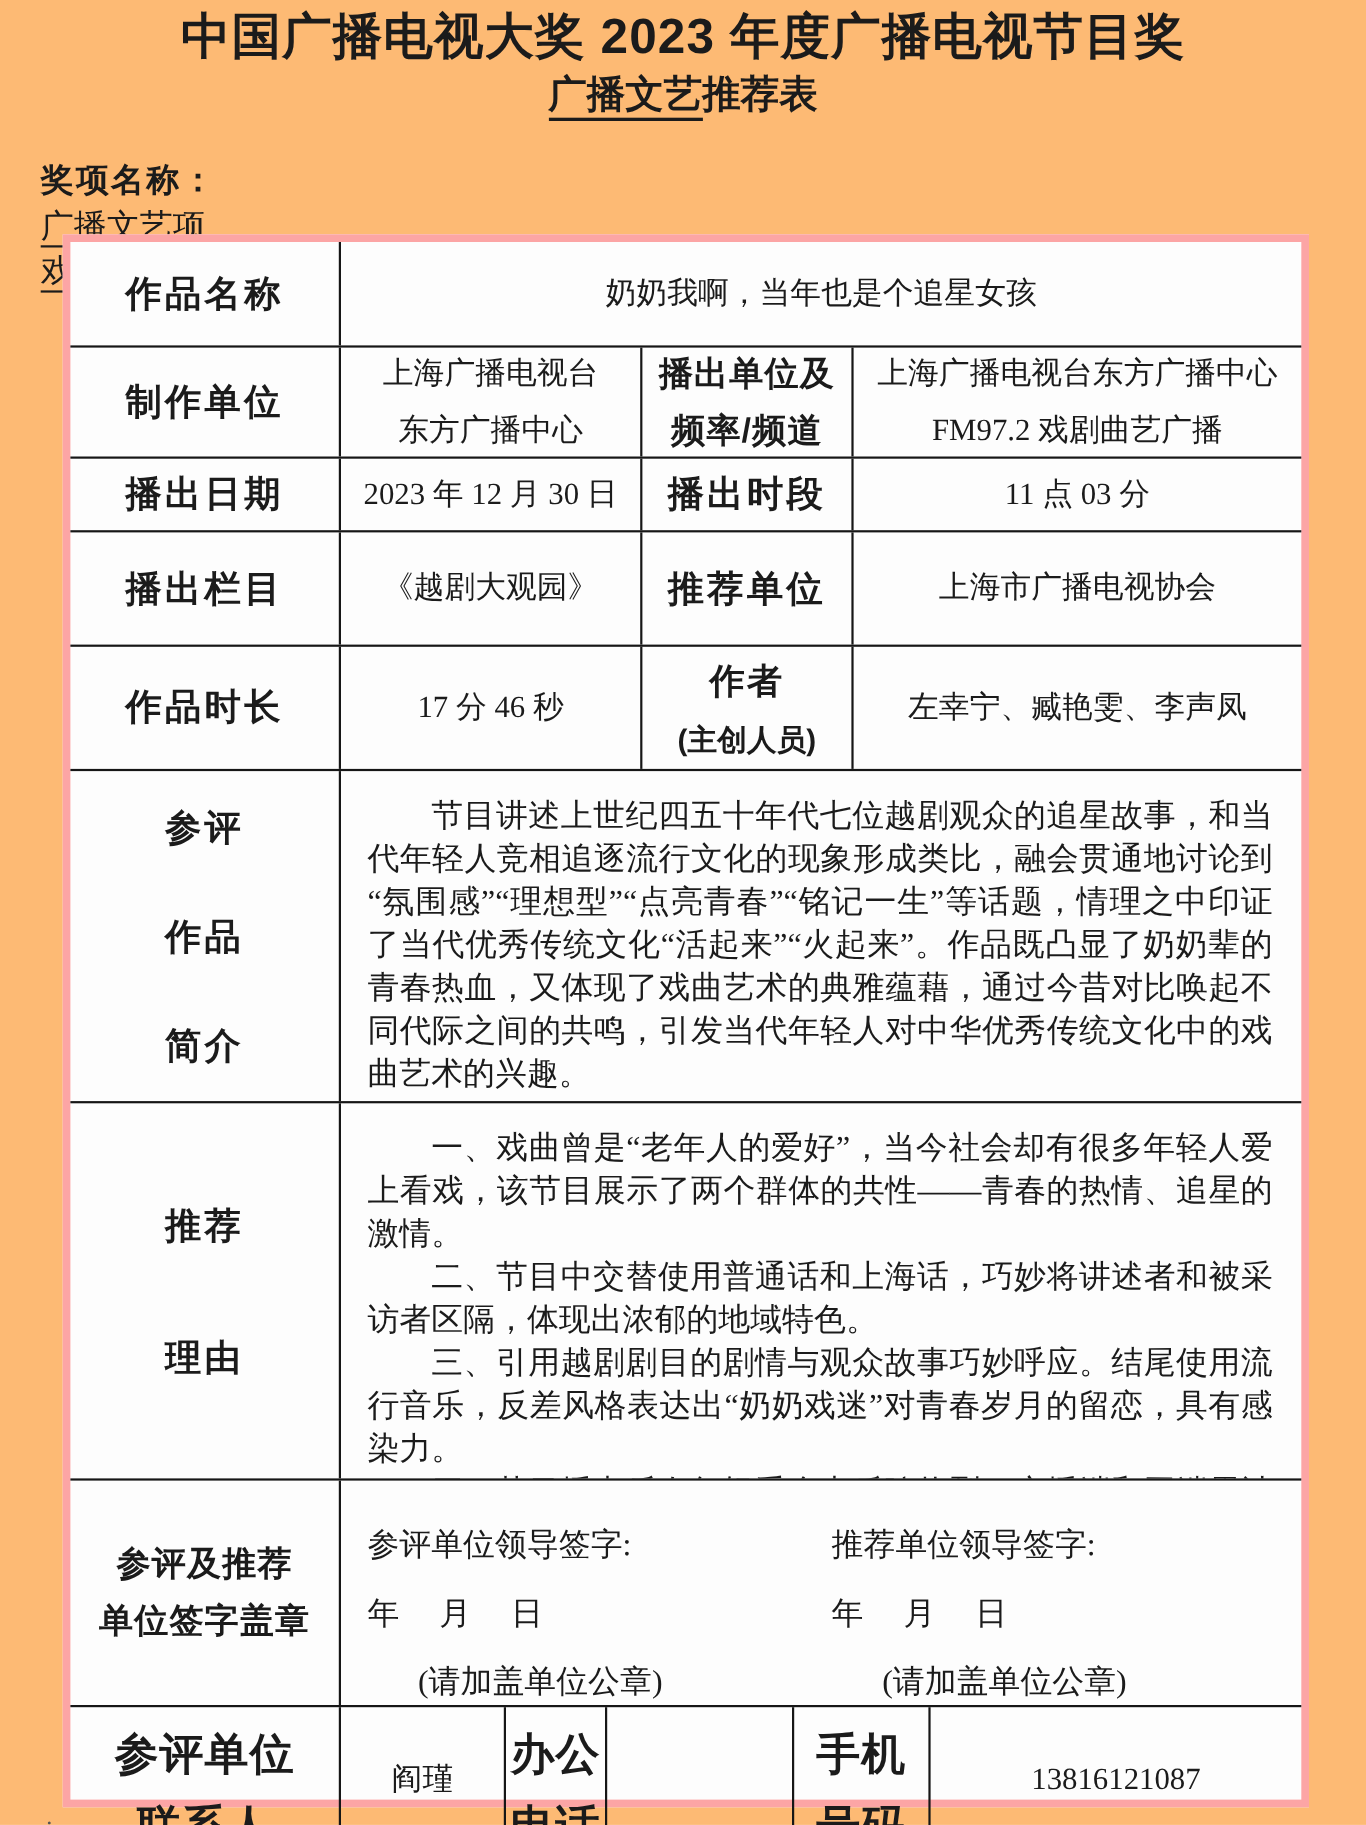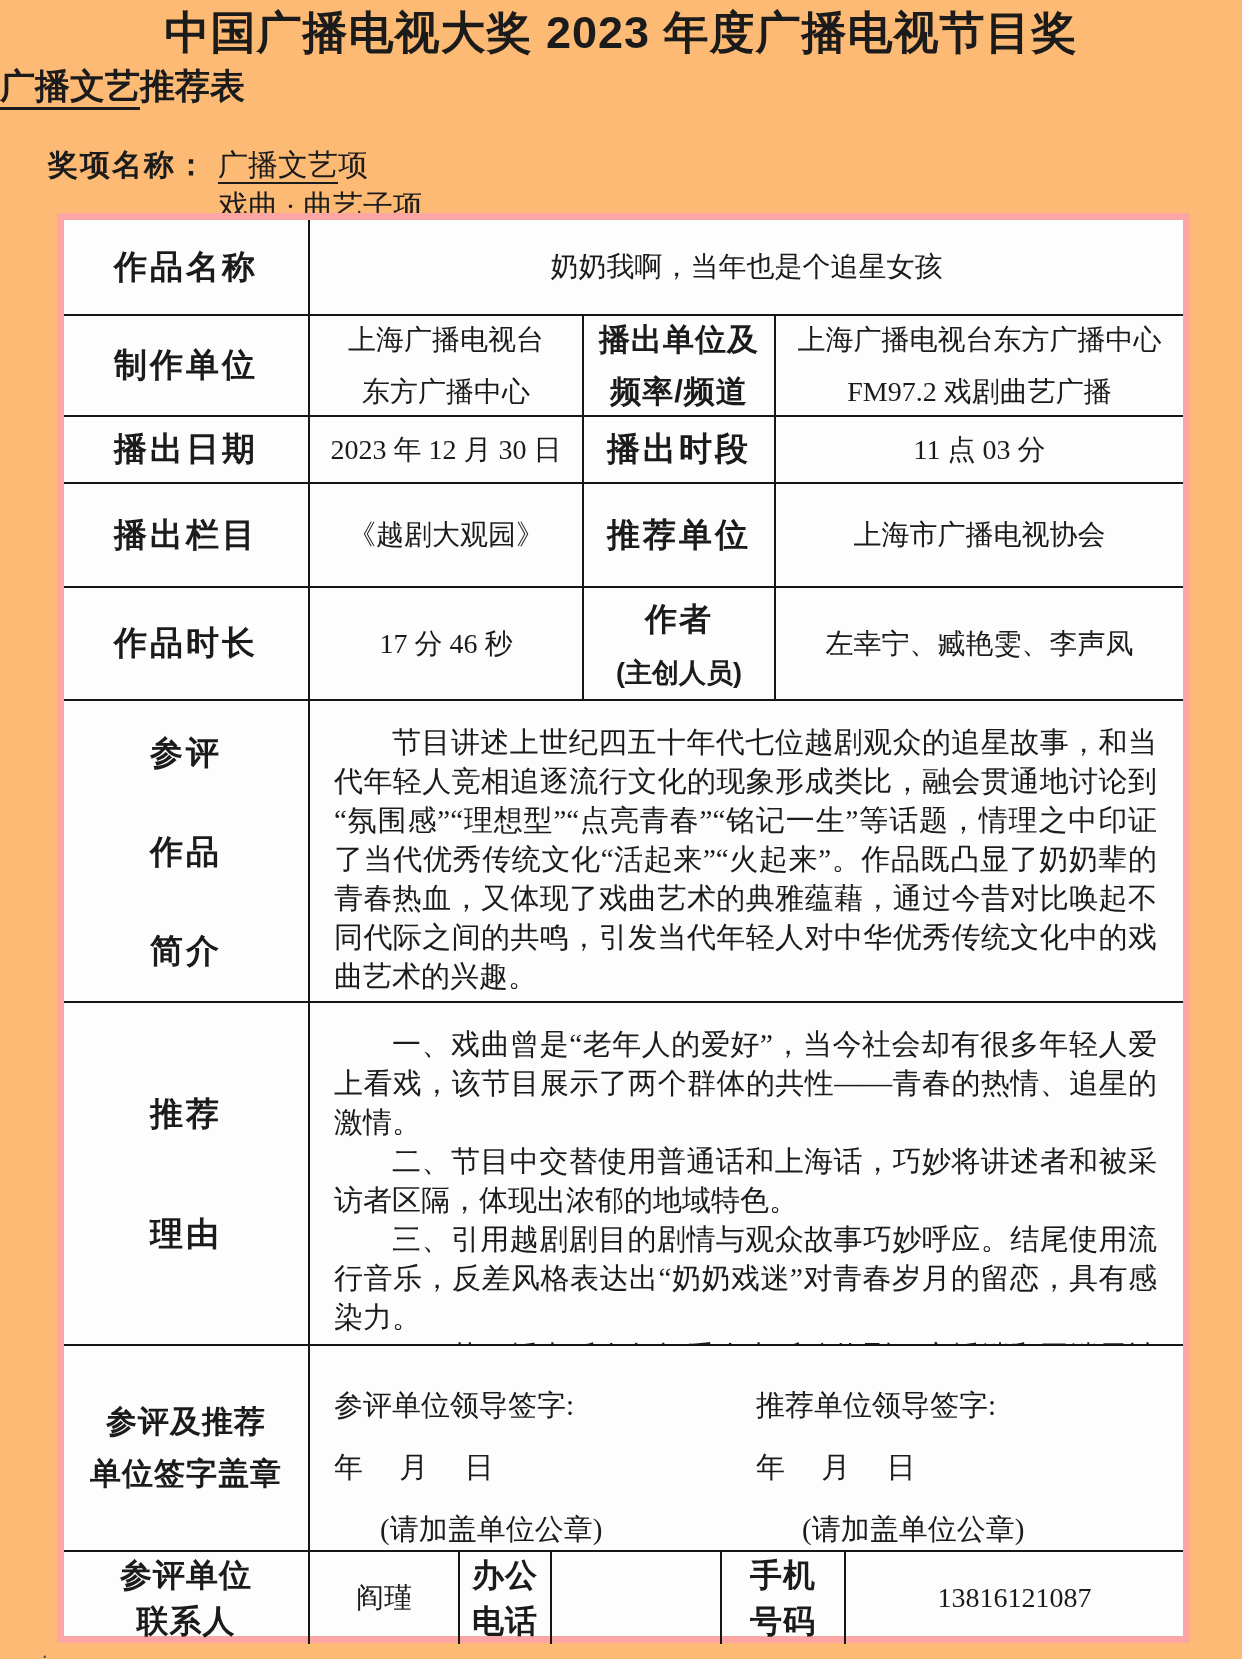--- a/index.html
+++ b/index.html
@@ -12,30 +12,30 @@
     font-family:"Liberation Serif",serif;
   }
   .hei{font-family:"Liberation Sans",sans-serif;font-weight:bold;}
 
   
   .title{
     margin:6px 0 0;text-align:center;
     font-size:45px;line-height:54px;letter-spacing:1px;
   }
   .subtitle{
-    margin:4px 0 0;
+    margin:4px 0 0;text-align:center;
     font-size:35px;line-height:44px;
   }
   .sub-u{border-bottom:3px solid #1b1b1b;padding-bottom:2px;}
 
   
   .award{
     display:flex;align-items:flex-start;
-    margin:36px 0 0 48px;
-    font-size:30px;line-height:41px;
+    margin:36px 0 0 37px;
+    font-size:30px;line-height:41px;flex-direction:column;
   }
   .award-label{letter-spacing:2px;margin-right:10px;font-size:30px;}
   .award-line{white-space:nowrap;}
   .award-u{border-bottom:2px solid #1b1b1b;padding-bottom:1px;}
 
   
   .tbl{
     position:absolute;left:57px;top:213px;
     width:1133px;height:1430px;
     border:7px solid #fca5a5;
@@ -59,21 +59,21 @@
   .lbl{font-family:"Liberation Sans",sans-serif;font-weight:bold;font-size:33px;letter-spacing:3px;}
   .lbl2{font-family:"Liberation Sans",sans-serif;font-weight:bold;font-size:31px;letter-spacing:1px;line-height:52px;}
   .val{font-size:28px;line-height:52px;}
 
   .author-main{font-family:"Liberation Sans",sans-serif;font-weight:bold;font-size:32px;line-height:58px;letter-spacing:2px;}
   .author-sub{font-family:"Liberation Sans",sans-serif;font-weight:bold;font-size:27px;line-height:50px;}
 
   .syn-lbl div{line-height:99px;}
   .rsn-lbl div{line-height:120px;}
   .sig-lbl div{line-height:52px;}
-  .ct-lbl div{line-height:46px;font-size:32px;}
+  .ct-lbl div{line-height:46px;font-size:40px;margin-top:20px;}
 
   .para-cell{align-items:flex-start;justify-content:flex-start;text-align:justify;padding:22px 26px 18px 24px;}
   .para-cell p{margin:0;text-indent:2em;font-size:29px;line-height:39px;}
 
   .sig-cell{flex-direction:row;align-items:flex-start;justify-content:flex-start;
             padding:28px 0 0 24px;text-align:left;}
   .sig-col-l{width:422px;flex:0 0 auto;}
   .sig-col-r{flex:1 1 auto;}
   .sig-line{font-size:29px;line-height:62px;white-space:pre;}
   .seal-line{text-indent:46px;}

